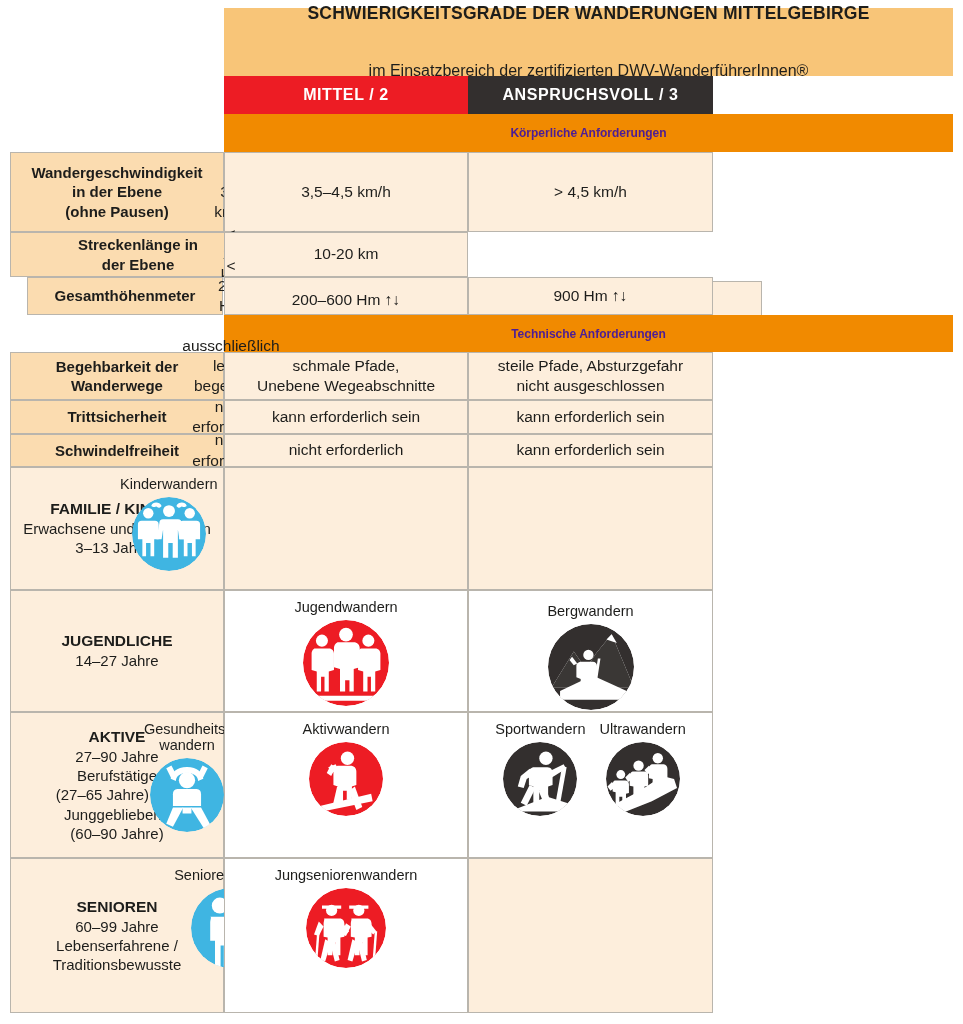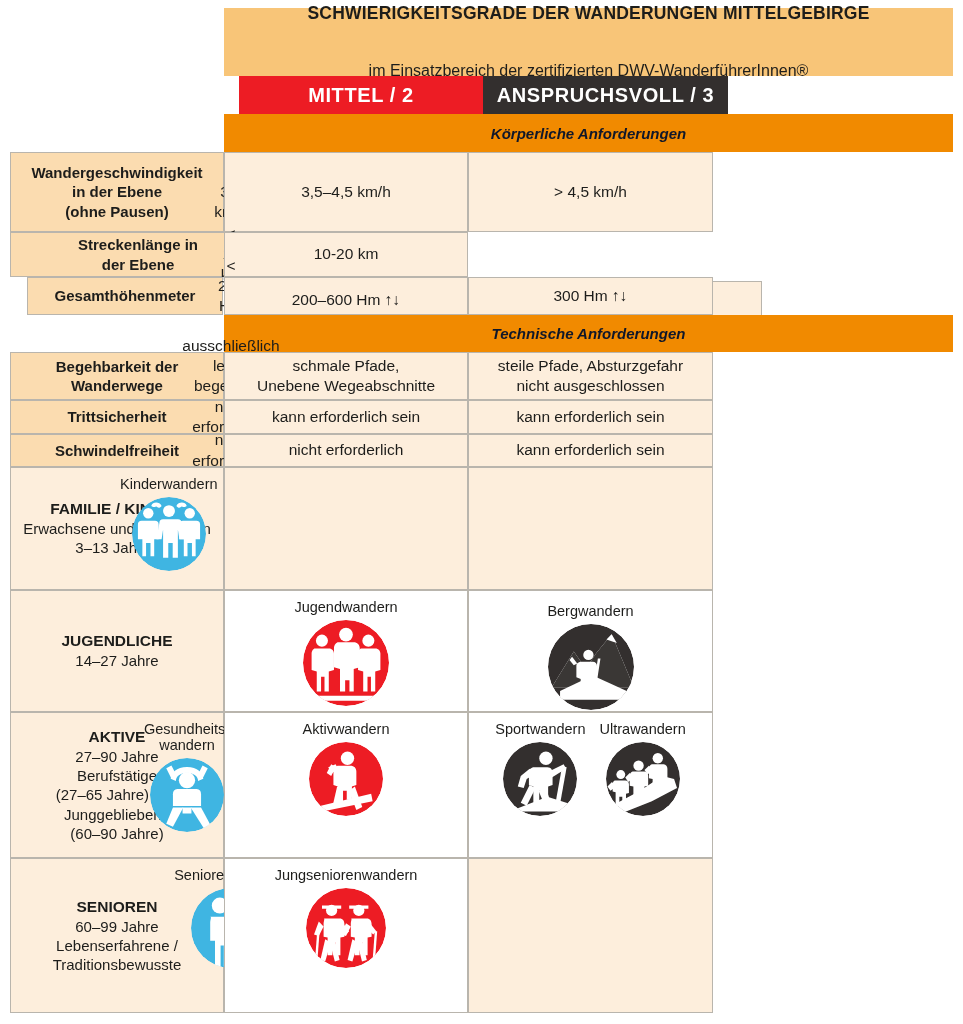--- a/index.html
+++ b/index.html
@@ -19,29 +19,29 @@
   
   .title-band{
     background:#f8c578;
     color:#1d1d1b;
     line-height:1.25;
   }
   .title-main{font-size:17.5px;font-weight:bold;letter-spacing:.2px;}
   .title-sub{font-size:16px;font-weight:normal;margin-top:3px;}
 
   
-  .dh{font-size:20px;font-weight:bold;color:#ffffff;letter-spacing:.6px;margin-left:15px;}
+  .dh{font-size:16px;font-weight:bold;color:#ffffff;letter-spacing:.6px;}
   .dh.leicht{background:#3fb5e2;}
   .dh.mittel{background:#ed1c24;}
   .dh.anspruch{background:#332f2e;}
 
   
   .section-bar{
-    background:#f18a00;color:#0f172a;
-    font-size:15px;font-weight:bold;font-style:italic;
+    background:#f18a00;color:#4c1d95;
+    font-size:12px;font-weight:bold;
   }
 
   
   .rowlabel{
     background:#fbdcb0;
     border:1px solid #b9b5ad;
     font-size:15px;font-weight:bold;line-height:1.28;
     padding:2px 6px;
   }
   .rowlabel .sub{font-weight:normal;}
@@ -111,21 +111,21 @@
     <div class="rowlabel ctr abs" style="left: 27px; top: 277px; width: 196px; height: 38px;">
       <div style="white-space: pre-line;">Gesamthöhenmeter</div>
     </div>
     <div class="cell ctr abs" style="left: 224px; top: 277px; width: 0px; height: 38px;">
       <div style="white-space: pre-line;">&lt; 200 Hm ↑↓</div>
     </div>
     <div class="cell ctr abs" style="left: 224px; top: 277px; width: 244px; height: 38px;">
       <div style="white-space: pre-line; margin-top: 8px;">200–600 Hm ↑↓</div>
     </div>
     <div class="cell ctr abs" style="left: 468px; top: 277px; width: 245px; height: 38px;">
-      <div style="white-space: pre-line;">300 Hm ↑↓</div>
+      <div style="white-space: pre-line;">900 Hm ↑↓</div>
     </div>
     <div class="section-bar ctr abs" style="left: 224px; top: 315px; width: 729px; height: 37px;">
       <div>Technische Anforderungen</div>
     </div>
     <div class="rowlabel ctr abs" style="left: 10px; top: 352px; width: 214px; height: 48px;">
       <div style="white-space: pre-line;">Begehbarkeit der
 Wanderwege</div>
     </div>
     <div class="cell ctr abs" style="left: 224px; top: 352px; width: 0px; height: 48px;">
       <div style="white-space: pre-line;">ausschließlich leicht

